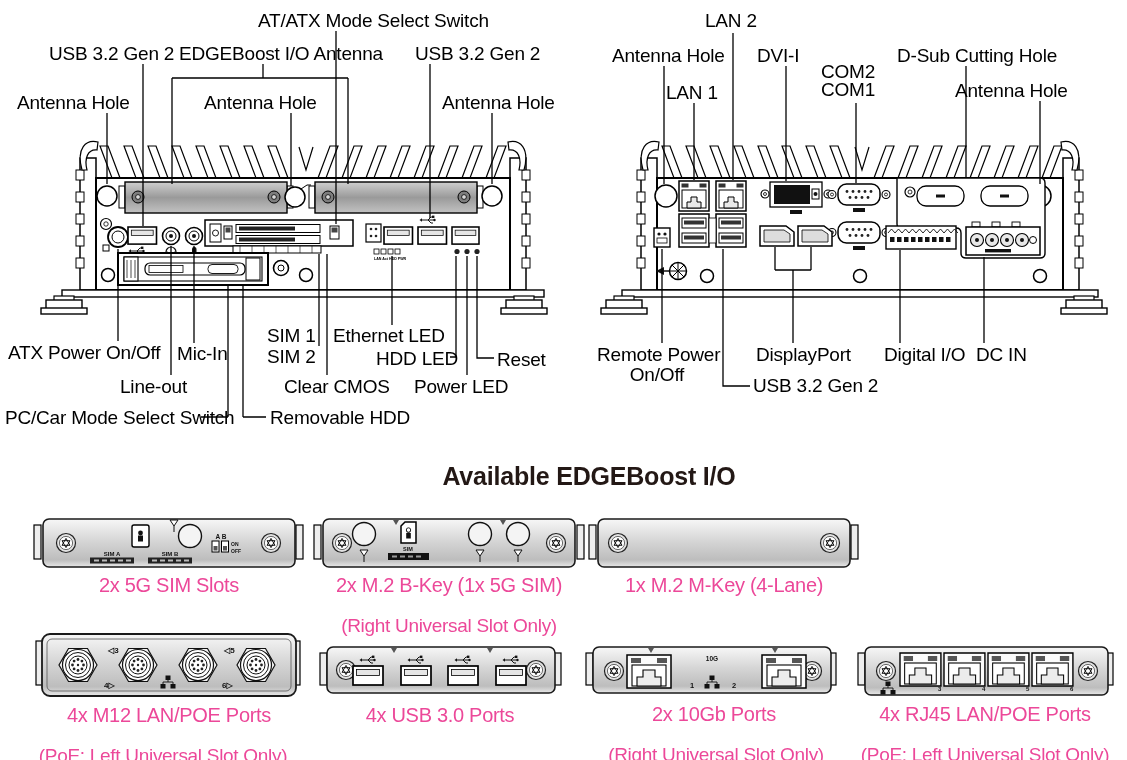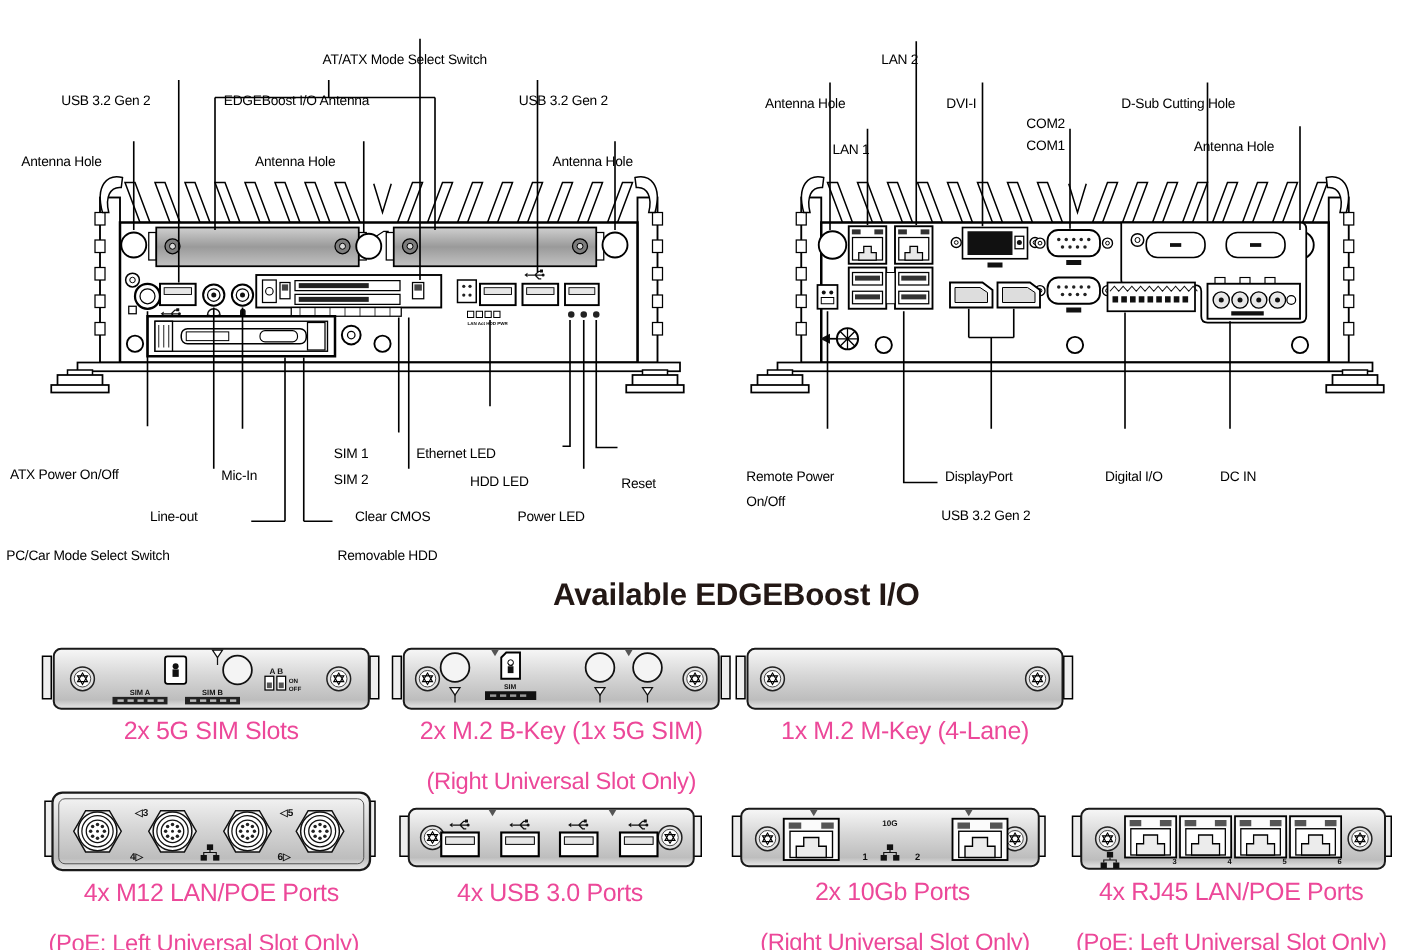--- a/index.html
+++ b/index.html
@@ -1,20 +1,20 @@
 <!DOCTYPE html>
 <html><head>
 <meta charset="utf-8">
 <style>
   html,body{margin:0;padding:0;background:#fff;}
   #stage{position:relative;width:1127px;height:760px;background:#fff;overflow:hidden;
          font-family:"Liberation Sans",sans-serif;}
   #art{position:absolute;left:0;top:0;}
-  .lbl{position:absolute;color:#000;font-size:11px;line-height:17px;white-space:nowrap;letter-spacing:-0.2px;margin-top:28px;}
-  .r{text-align:left;}
+  .lbl{position:absolute;color:#000;font-size:19px;line-height:17px;white-space:nowrap;letter-spacing:-0.2px;}
+  .r{text-align:center;}
   .cap{position:absolute;color:#ec4899;font-weight:normal;font-size:20px;white-space:nowrap;
        transform:translateX(-50%);letter-spacing:-0.3px;}
   .cap2{font-size:19px;margin-top:17px;}
   .title{position:absolute;color:#231815;font-weight:bold;font-size:25px;white-space:nowrap;
          transform:translateX(-50%);letter-spacing:-0.2px;}
 </style>
 </head>
 <body>
 
 <div id="stage">

